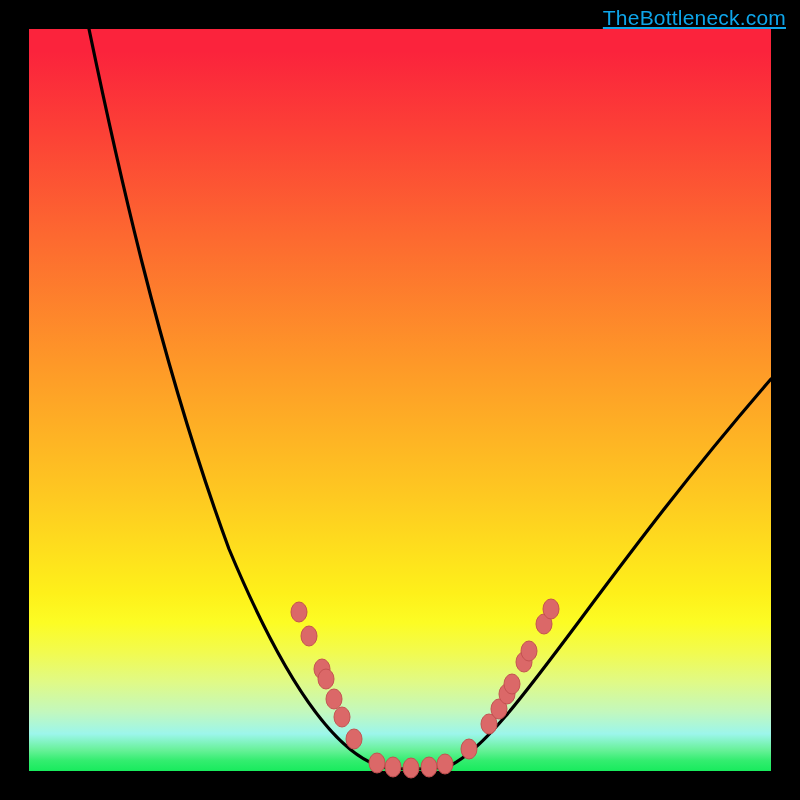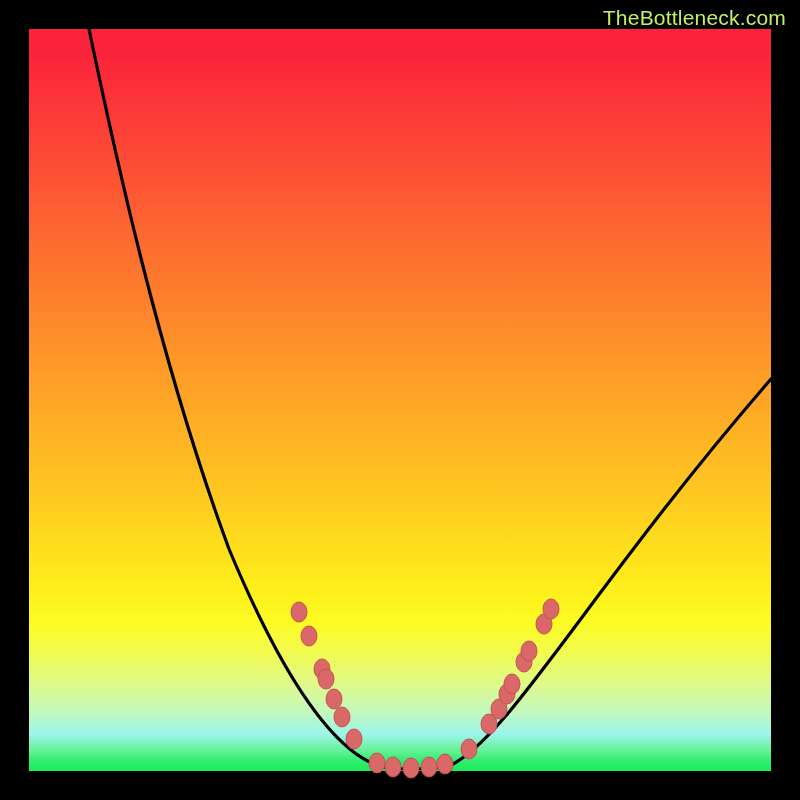--- a/index.html
+++ b/index.html
@@ -41,25 +41,26 @@
       #9cf6eb 95%,
       #67f198 97.2%,
       #33ed6f 98.6%,
       #18eb5d 100%
     );
   }
   .watermark {
     position: absolute;
     top: 6px;
     right: 14px;
-    color: #bef264;
+    color: #0ea5e9;
     font-size: 21px;
     font-weight: 500;
     letter-spacing: 0.2px;
     z-index: 5;
+    text-decoration: underline;
   }
   svg.curve {
     position: absolute;
     top: 0;
     left: 0;
     width: 742px;
     height: 742px;
     overflow: visible;
   }
 </style>

